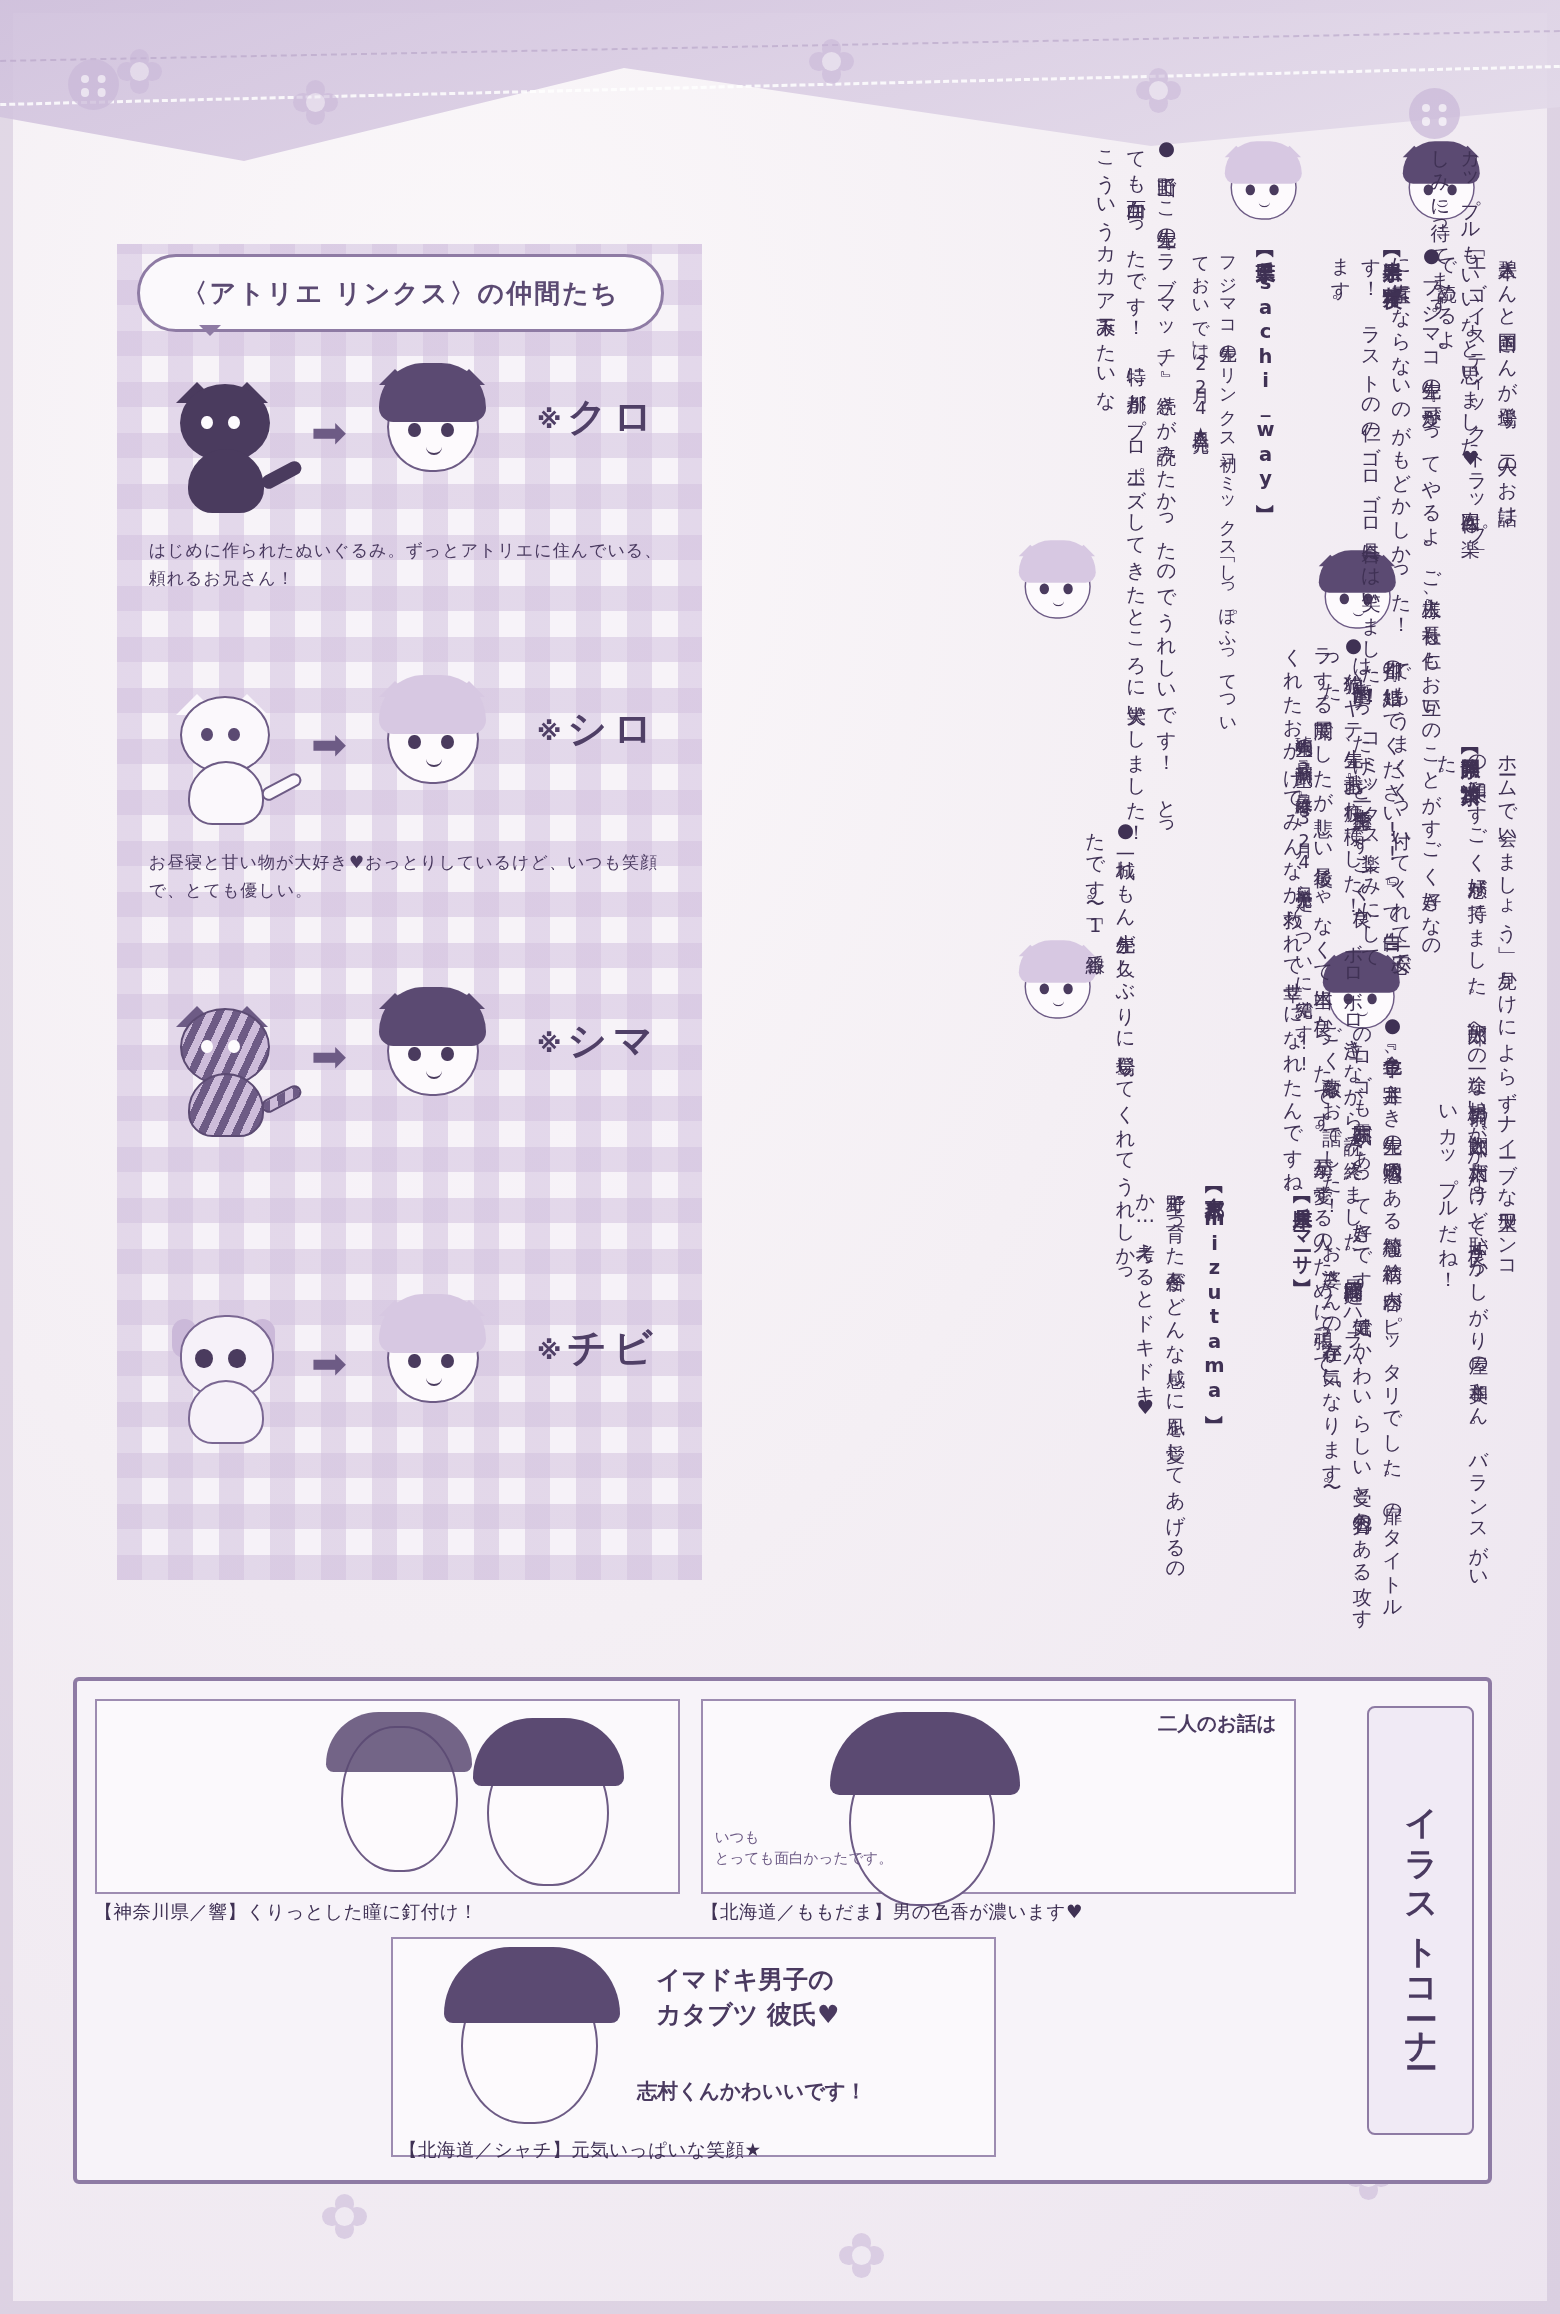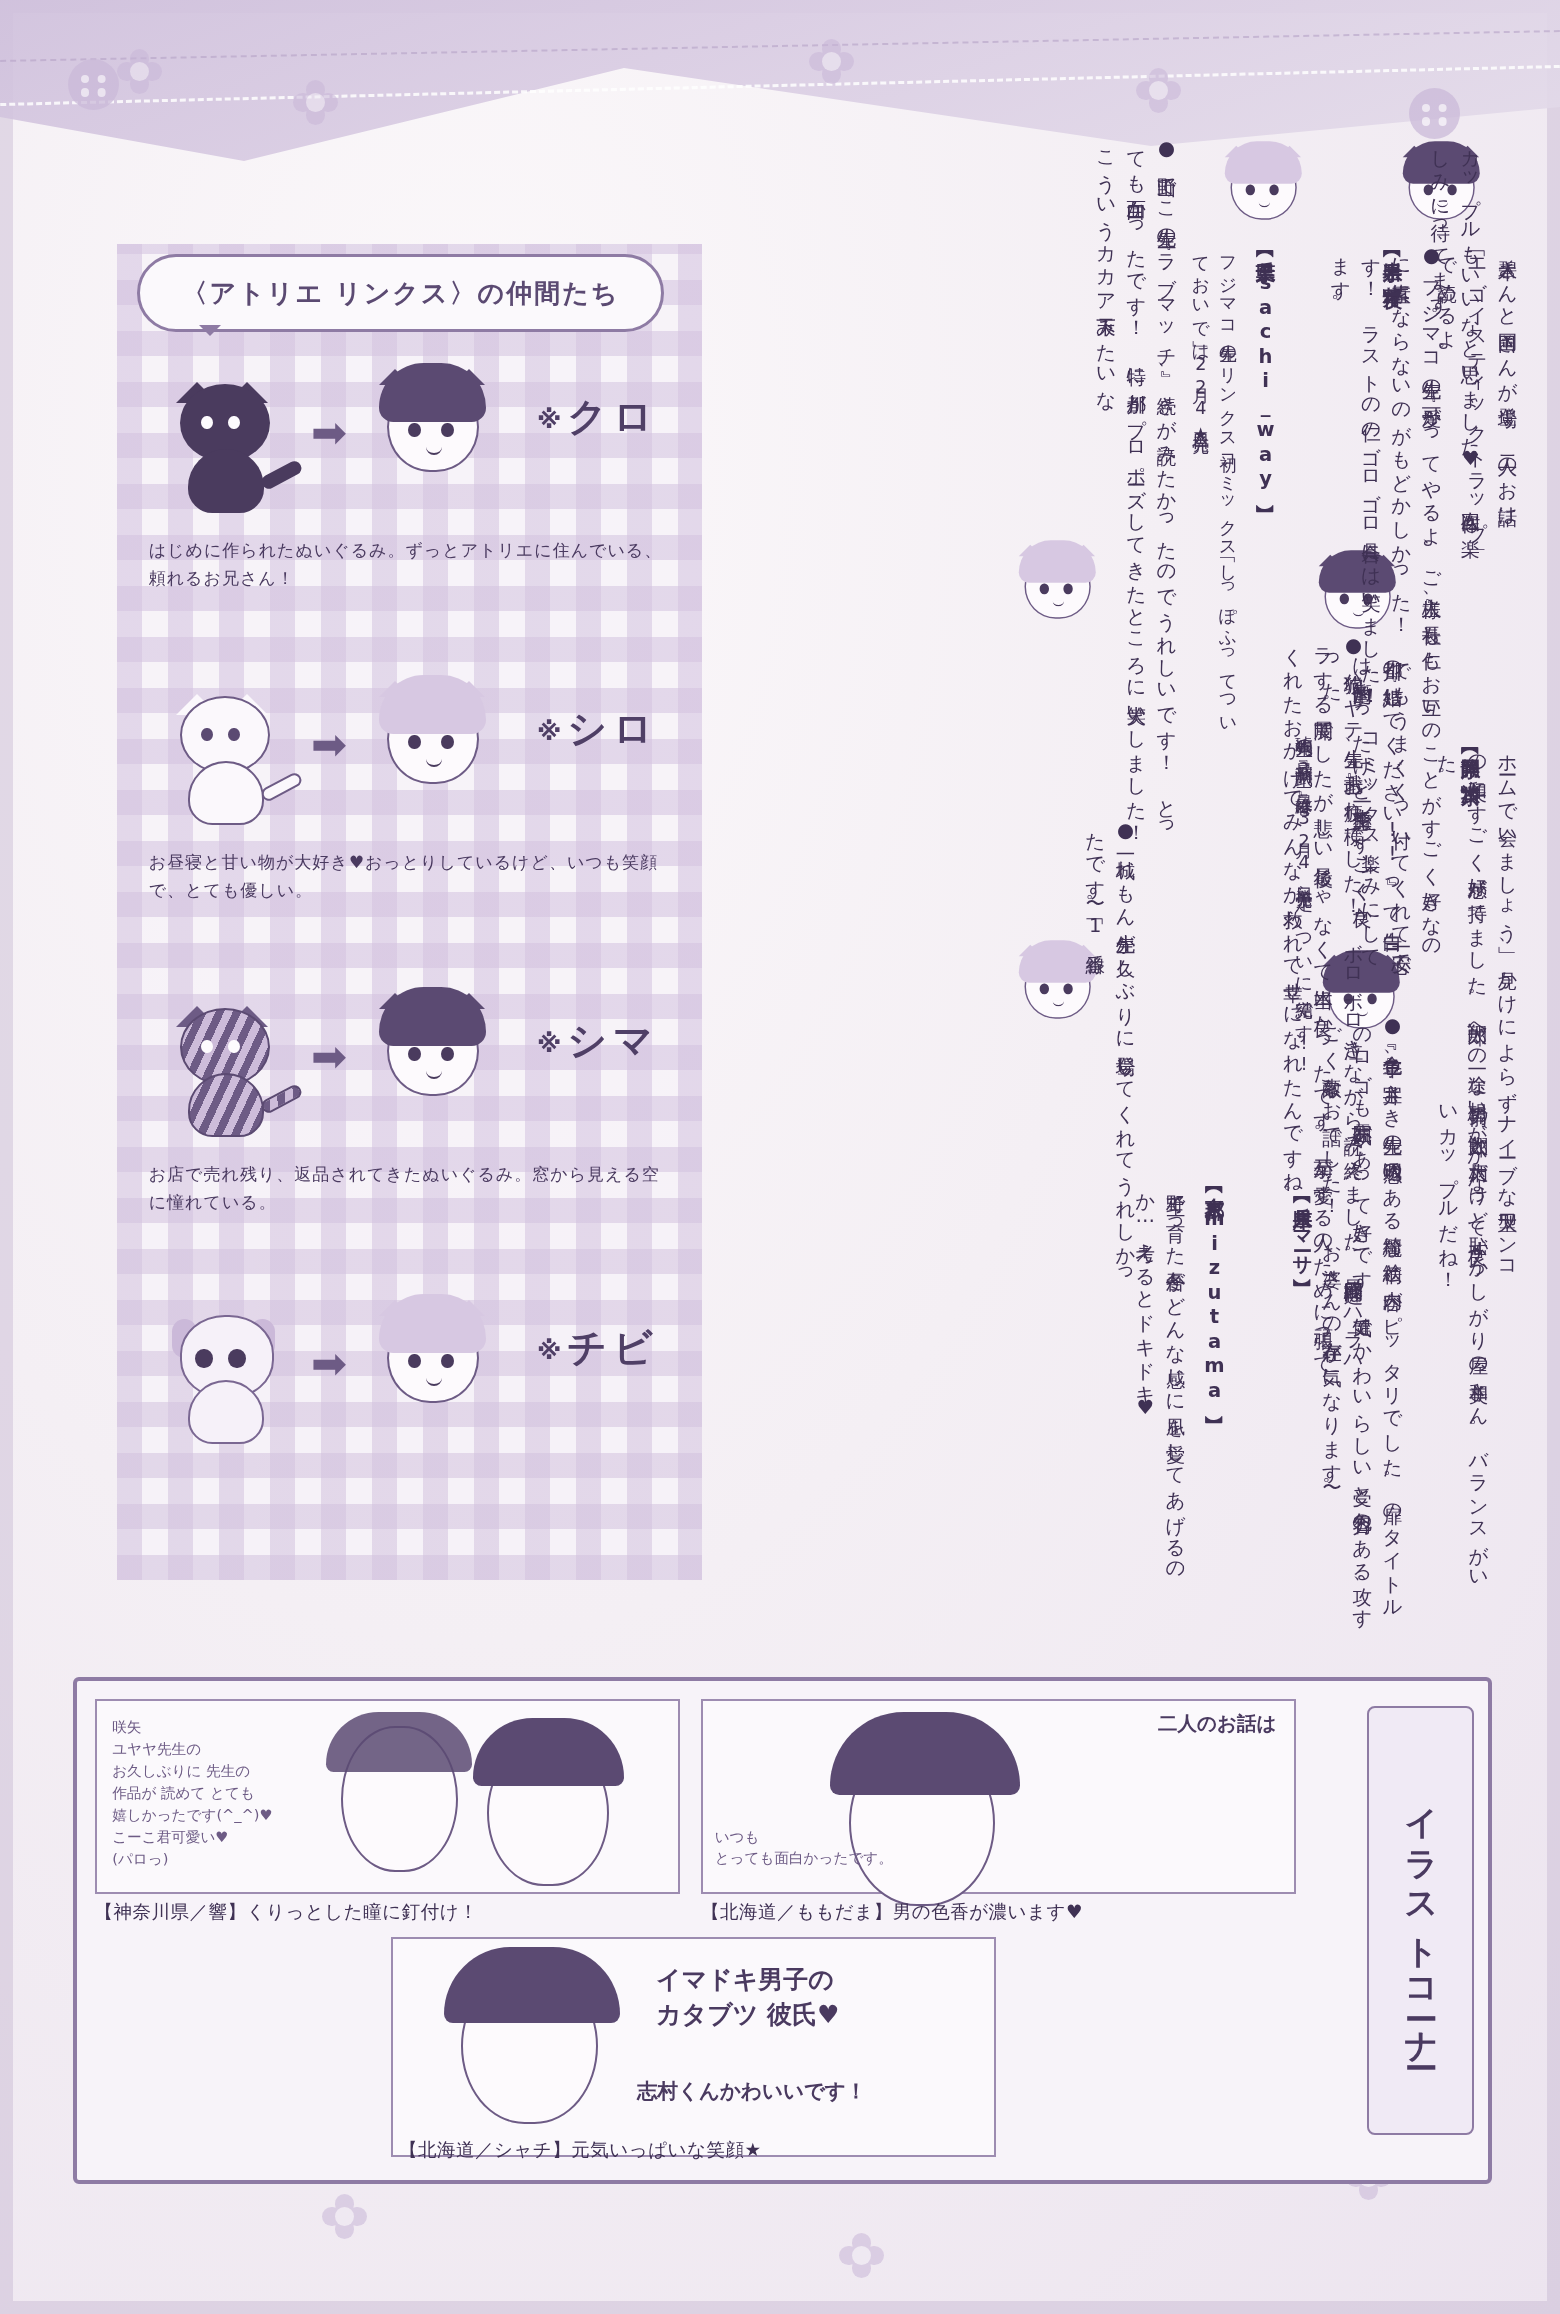--- a/index.html
+++ b/index.html
@@ -395,21 +395,20 @@
           <div class="skin"></div>
           <div class="hair"></div>
           <div class="eye l"></div>
             <div class="eye r"></div>
           <div class="mouth"></div>
         </div>
       </div>
       <div class="char-name">
         <span class="mark">※</span><span>シマ</span>
       </div>
-      <div class="char-desc">お店で売れ残り、返品されてきたぬいぐるみ。窓から見える空に憧れている。</div>
     </div>
 
     <div class="char-row" style="top:1165px;">
       <div class="char-cat">
         <div class="cat pup">
           <div class="ear l"></div>
             <div class="ear r"></div>
           <div class="head"></div>
           <div class="eye l"></div>
             <div class="eye r"></div>
@@ -532,27 +531,20 @@
   </div>
 
   <div id="illust">
     <div class="illust-title">イラストコーナー</div>
 
     <div class="illust-cell cell-a">
       <div class="sketchface" style="left:244px; top:25px; width:117px; height:146px;"></div>
       <div class="sketch-hair" style="left:229px; top:11.7px; width:146px; height:60px; border-radius:68px 68px 9.8px 9.8px; opacity:.85;"></div>
       <div class="sketchface" style="left:390px; top:39px; width:122px; height:146px;"></div>
       <div class="sketch-hair" style="left:376px; top:17.6px; width:151px; height:68px; border-radius:68px 68px 9.8px 9.8px;"></div>
-      <div class="sk-note" style="left:15.6px; top:15.6px; white-space:pre-line;">咲矢
-ユヤヤ先生の
-お久しぶりに 先生の
-作品が 読めて とても
-嬉しかったです(^_^)♥
-こーこ君可愛い♥
-(パロっ)</div>
     </div>
     <div class="cell-cap cap-a">【神奈川県／響】くりっとした瞳に釘付け！</div>
 
     <div class="illust-cell cell-b">
       <div class="sketchface" style="left:146px; top:39px; width:146px; height:166px;"></div>
       <div class="sketch-hair" style="left:127px; top:11.7px; width:190px; height:83px; border-radius:93px 93px 11.7px 11.7px;"></div>
       <div class="sk-note" style="left:11.7px; top:125px; white-space:pre-line;">いつも
 とっても面白かったです。</div>
       <div class="sk-hand" style="right:17.6px; top:9.8px; font-size:19.5px;">二人のお話は</div>
     </div>

